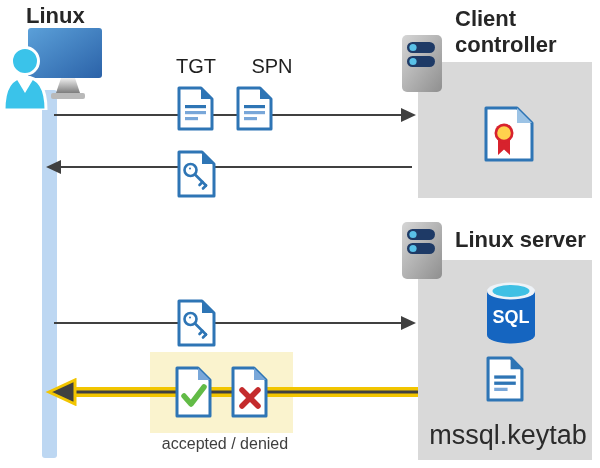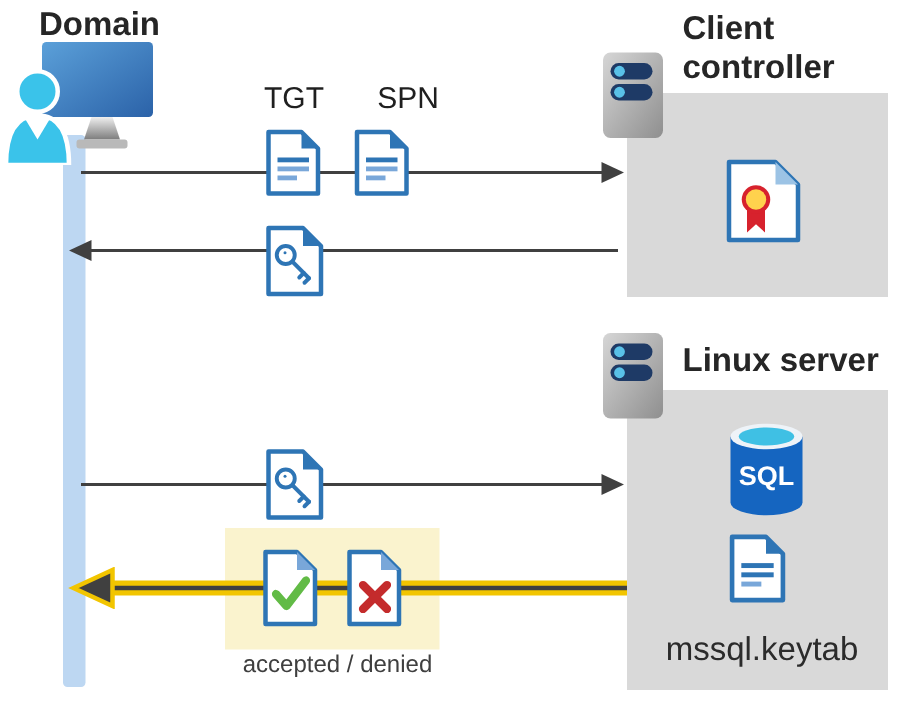--- a/index.html
+++ b/index.html
@@ -26,39 +26,39 @@
   .lbl { z-index:5; }
   .msg-label {
     font-size:20px; color:#1f1f1f; text-align:center;
   }
   .result-label {
     left:120px; top:435px; width:210px; text-align:center;
     font-size:16px; color:#3f3f3f;
   }
   .keytab-label {
     left:418px; top:420px; width:180px; text-align:center;
-    font-size:22px; color:#2b2b2b;
+    font-size:27px; color:#2b2b2b;
   }
   .client-label { left:26px; top:3px; width:100px; }
   .dc-label    { left:455px; top:6px;  width:142px; }
   .linux-label { left:455px; top:227px; width:142px; }
 </style>
 </head>
 <body>
 
 <div class="canvas">
 
   <div class="abs panel" style="left:418px; top:62px; width:174px; height:136px;"></div>
   <div class="abs panel" style="left:418px; top:260px; width:174px; height:200px;"></div>
 
   <div class="abs highlight-box"></div>
 
   <div class="abs timeline"></div>
 
-  <div class="abs lbl title client-label">Domain</div>
+  <div class="abs lbl title client-label">Linux</div>
   <div class="abs lbl title dc-label">Client controller</div>
   <div class="abs lbl msg-label" style="left:166px; top:55px; width:60px;">TGT</div>
 
   <div class="abs lbl title linux-label">Linux server</div>
   <div class="abs lbl msg-label" style="left:242px; top:55px; width:60px;">SPN</div>
 
   <div class="abs lbl result-label">accepted / denied</div>
   <div class="abs lbl keytab-label">mssql.keytab</div>
 
   <svg class="abs arrow" style="left:54px; top:106px;" width="362" height="18" viewBox="0 0 362 18">

